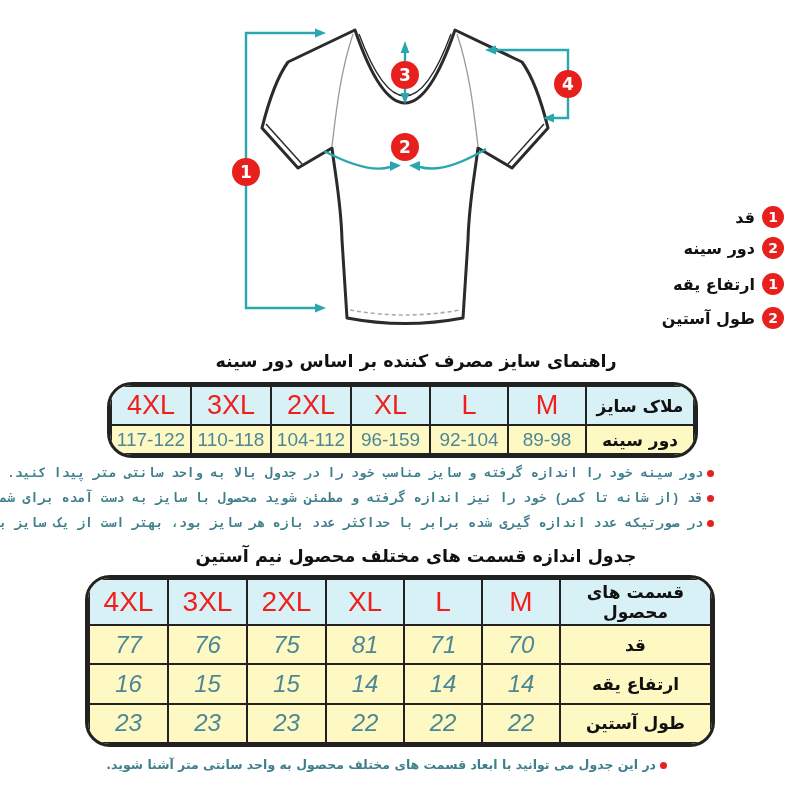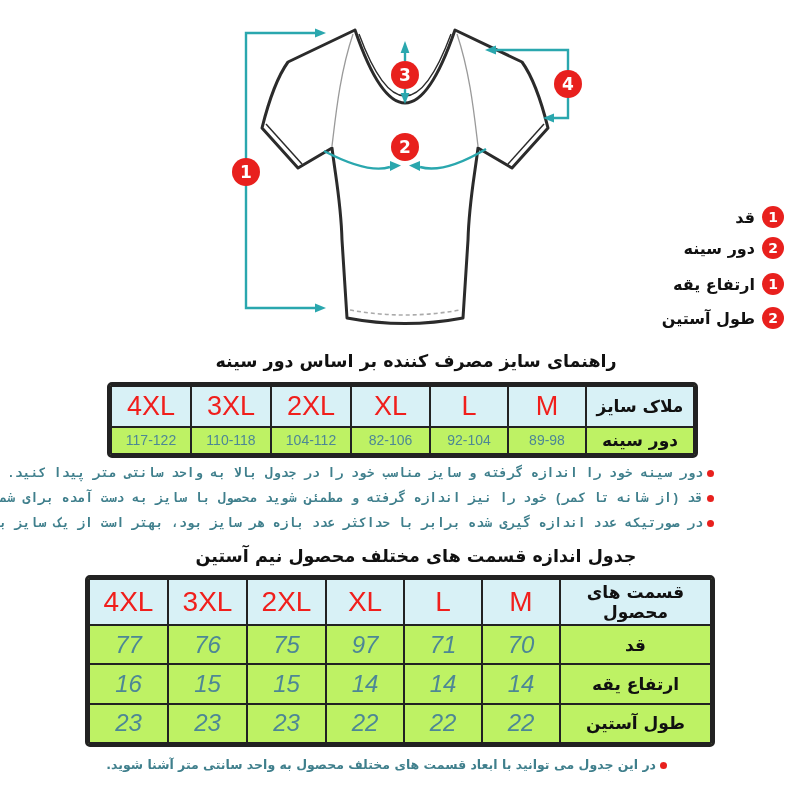--- a/index.html
+++ b/index.html
@@ -19,30 +19,30 @@
          font-size:14px;font-weight:bold;line-height:22px;text-align:center;flex:0 0 22px;}
   .llbl{font-size:16px;font-weight:700;color:#111;white-space:nowrap;}
 
   
   .sec-title{position:absolute;left:16px;width:800px;text-align:center;
              font-size:17.5px;font-weight:bold;color:#111;}
   #title1{top:351px;}
   #title2{top:546px;}
 
   
-  .tbl-wrap{position:absolute;border:3px solid #222;border-radius:5px;overflow:hidden;background:#bef264;}
+  .tbl-wrap{position:absolute;border:3px solid #222;border-radius:25px;overflow:hidden;background:#fef9c3;}
   #t1-wrap{left:107px;top:382px;width:585px;height:70px;}
   #t2-wrap{left:85px;top:575px;width:624px;height:166px;}
   table.tbl{border-collapse:collapse;width:100%;height:100%;table-layout:fixed;}
   table.tbl td{border:2.5px solid #222;text-align:center;vertical-align:middle;padding:0;}
   .hdr td{background:#d8f1f6;}
   td.size{color:#f01f1c;font-size:27px;font-family:"Liberation Sans","DejaVu Sans",sans-serif;}
   #t2-wrap td.size{font-size:28px;}
   td.lblc{color:#111;font-weight:bold;font-size:17px;margin-left:31px;}
-  td.val{color:#4d8795;font-size:14px;font-family:"Liberation Sans","DejaVu Sans",sans-serif;}
+  td.val{color:#4d8795;font-size:19px;font-family:"Liberation Sans","DejaVu Sans",sans-serif;}
   #t2-wrap td.val{font-size:24px;font-style:italic;}
 
   
   .notes{position:absolute;top:461px;right:86px;width:660px;direction:rtl;text-align:right;font-family:Liberation Mono, monospace;}
   .note-line{font-size:13px;font-weight:bold;color:#3f7f8c;line-height:25px;white-space:nowrap;}
   .dot{display:inline-block;width:7px;height:7px;border-radius:50%;background:#e8201d;
        margin-left:4px;vertical-align:middle;}
   .footer-note{position:absolute;top:757px;right:133px;direction:rtl;text-align:center;
                font-size:12.5px;font-weight:bold;color:#3f7f8c;white-space:nowrap;}
 </style>
@@ -132,21 +132,21 @@
         <td class="size">2XL</td>
         <td class="size">XL</td>
         <td class="size">L</td>
         <td class="size">M</td>
         <td class="lblc">ملاک سایز</td>
       </tr>
       <tr>
         <td class="val">117-122</td>
         <td class="val">110-118</td>
         <td class="val">104-112</td>
-        <td class="val">82-106</td>
+        <td class="val">96-159</td>
         <td class="val">92-104</td>
         <td class="val">89-98</td>
         <td class="lblc">دور سینه</td>
       </tr>
     </tbody>
       </table>
   </div>
 
   <div class="notes">
     <div class="note-line"><span class="dot"></span><span>دور سینه خود را اندازه گرفته و سایز مناسب خود را در جدول بالا به واحد سانتی متر پیدا کنید.</span></div>
@@ -174,21 +174,21 @@
         <td class="size">2XL</td>
         <td class="size">XL</td>
         <td class="size">L</td>
         <td class="size">M</td>
         <td class="lblc">قسمت های محصول</td>
       </tr>
       <tr>
         <td class="val">77</td>
         <td class="val">76</td>
         <td class="val">75</td>
-        <td class="val">97</td>
+        <td class="val">81</td>
         <td class="val">71</td>
         <td class="val">70</td>
         <td class="lblc">قد</td>
       </tr>
       <tr>
         <td class="val">16</td>
         <td class="val">15</td>
         <td class="val">15</td>
         <td class="val">14</td>
         <td class="val">14</td>

